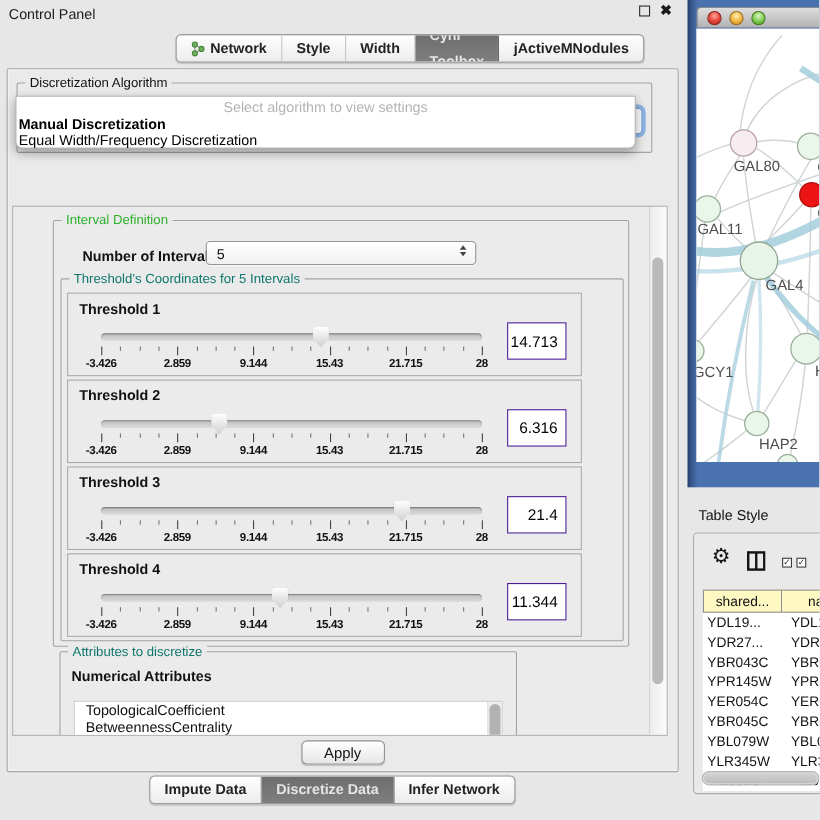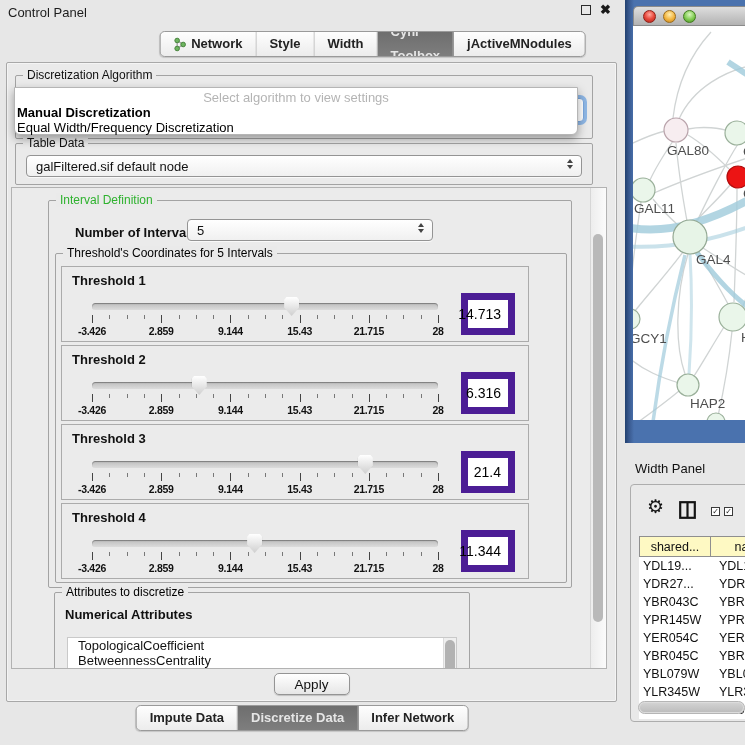--- a/index.html
+++ b/index.html
@@ -21,21 +21,21 @@
   .seg:last-child{border-right:none;}
   .seg.sel{background:linear-gradient(#6e6e6e,#7e7e7e);color:#e6e6e6;border-right-color:#6a6a6a;}
   .seg .seg-icon{display:inline-flex;}
 
   .main-panel{position:absolute;left:6px;top:62px;width:611px;height:640px;border:1px solid #a8a8a8;
               background:#eaeaea;border-radius:2px;box-shadow:inset 0 0 0 1px #f4f4f4;}
 
   .groupbox{position:absolute;border:1px solid #a3a3a3;border-radius:2px;}
   .groupbox>.gtitle{position:absolute;top:-8px;left:7px;background:#eaeaea;padding:0 4px;font-size:12px;color:#111;}
   .gtitle.green{color:#2eb22e;}
-  .gtitle.blue{color:#000000;}
+  .gtitle.blue{color:#0f766e;}
 
   .combo{position:absolute;height:22px;border:1px solid #949494;border-radius:4px;
          background:linear-gradient(#ffffff,#f0f0f0);display:flex;align-items:center;
          font-size:13px;color:#111;padding-left:9px;box-shadow:0 1px 0 rgba(255,255,255,.7);}
   .combo .stepper{position:absolute;right:8px;top:3px;display:flex;flex-direction:column;gap:2px;}
   .stepper .up{width:0;height:0;border-left:3.5px solid transparent;border-right:3.5px solid transparent;border-bottom:4.5px solid #444;}
   .stepper .down{width:0;height:0;border-left:3.5px solid transparent;border-right:3.5px solid transparent;border-top:4.5px solid #444;}
 
   .algo-combo{left:10px;right:8px;top:22px;background:#fff;border-radius:4px;
               box-shadow:0 0 0 3px rgba(92,154,224,.65);border:1px solid #7aa7dd;height:24px;}
@@ -64,21 +64,21 @@
   .thumb{position:absolute;top:30px;width:15px;height:19px;margin-left:-7.5px;
          background:linear-gradient(#ffffff,#cfcfcf);
          clip-path:polygon(15% 0,85% 0,100% 15%,100% 55%,50% 100%,0 55%,0 15%);
          filter:drop-shadow(0 1px 1.3px rgba(0,0,0,.55));}
   .ticks{position:absolute;left:0;top:48px;width:100%;height:9px;}
   .tick{position:absolute;top:0;width:1px;background:#777;}
   .tick.major{height:8px;background:#444;}
   .tick.minor{height:4px;}
   .scale{position:absolute;left:0;top:58px;width:100%;height:12px;}
   .scale span{position:absolute;transform:translateX(-50%);font-size:10.5px;font-weight:700;color:#111;letter-spacing:-0.3px;}
-  .valbox{position:absolute;right:13px;top:26px;width:54px;height:42px;background:#fff;border:7px solid #4c1d95;
+  .valbox{position:absolute;right:13px;top:26px;width:54px;height:34px;background:#fff;border:1px solid #4c1d95;
           font-size:14px;color:#000;display:flex;align-items:center;justify-content:flex-end;padding-right:7px;}
 
   .attr-list{position:absolute;left:12px;right:12px;top:44px;height:52px;background:#fff;border:1px solid #c9c9c9;overflow:hidden;}
   .attr-item{font-size:13px;color:#111;line-height:15px;padding-left:10px;white-space:nowrap;}
   .attr-vtrack{position:absolute;right:0;top:0;width:13px;height:100%;background:#efefef;border-left:1px solid #dcdcdc;}
   .attr-vthumb{position:absolute;right:1.5px;top:2px;width:10px;height:42px;background:#b2b2b2;border-radius:5px;}
 
   .apply-btn{position:absolute;left:50%;transform:translateX(-50%);top:610px;width:76px;height:22px;
              border:1px solid #949494;border-radius:5px;background:linear-gradient(#ffffff,#e6e6e6);
              font-size:13.5px;color:#111;display:flex;align-items:center;justify-content:center;
@@ -164,30 +164,20 @@
   <div class="groupbox" style="left:8px;top:12px;width:578px;height:64px;">
     <span class="gtitle">Discretization Algorithm</span>
     <div class="combo algo-combo">
       <span class="stepper">
           <span class="up"></span>
           <span class="down"></span>
         </span>
     </div>
   </div>
 
-  <div class="groupbox" style="left:8px;top:80px;width:578px;height:42px;">
-    <span class="gtitle">Table Data</span>
-    <div class="combo" style="left:10px;right:10px;top:11px;">
-      <span>galFiltered.sif default node</span>
-      <span class="stepper">
-          <span class="up"></span>
-          <span class="down"></span>
-        </span>
-    </div>
-  </div>
 
   <div class="scrollwrap">
 
     <div class="groupbox" style="left:36px;top:12px;width:524px;height:388px;background:#ebebeb;">
       <span class="gtitle green">Interval Definition</span>
       <span class="num-label">Number of Intervals</span>
       <div class="combo" style="left:138px;top:18px;width:246px;">
         <span>5</span>
         <span class="stepper">
             <span class="up"></span>
@@ -449,21 +439,21 @@
         <text x="110" y="172" font-size="13.5" fill="#4e4e4e" font-family="DejaVu Sans, sans-serif">C</text>
         <text x="1" y="187" font-size="13.5" fill="#4e4e4e" font-family="DejaVu Sans, sans-serif">GAL11</text>
         <text x="63" y="238" font-size="13.5" fill="#4e4e4e" font-family="DejaVu Sans, sans-serif">GAL4</text>
         <text x="-3" y="317" font-size="13.5" fill="#4e4e4e" font-family="DejaVu Sans, sans-serif">GCY1</text>
         <text x="108" y="316" font-size="13.5" fill="#4e4e4e" font-family="DejaVu Sans, sans-serif">H</text>
         <text x="57" y="382" font-size="13.5" fill="#4e4e4e" font-family="DejaVu Sans, sans-serif">HAP2</text>
       </svg>
   </div>
 </div>
 
-<div class="tp-title">Width Panel</div>
+<div class="tp-title">Table Style</div>
 <div class="tp-box">
   <div class="tp-toolbar">
     <span class="gear-glyph">⚙</span>
     <svg class="col-icon" width="17" height="18" viewBox="0 0 17 18">
       <rect x="1.2" y="1.2" width="14.6" height="15.6" fill="none" stroke="#141414" stroke-width="2.2"></rect>
       <line x1="8.5" y1="1" x2="8.5" y2="17" stroke="#141414" stroke-width="2.2"></line>
     </svg>
     <span class="cb c1">✓</span>
     <span class="cb c2">✓</span>
   </div>

